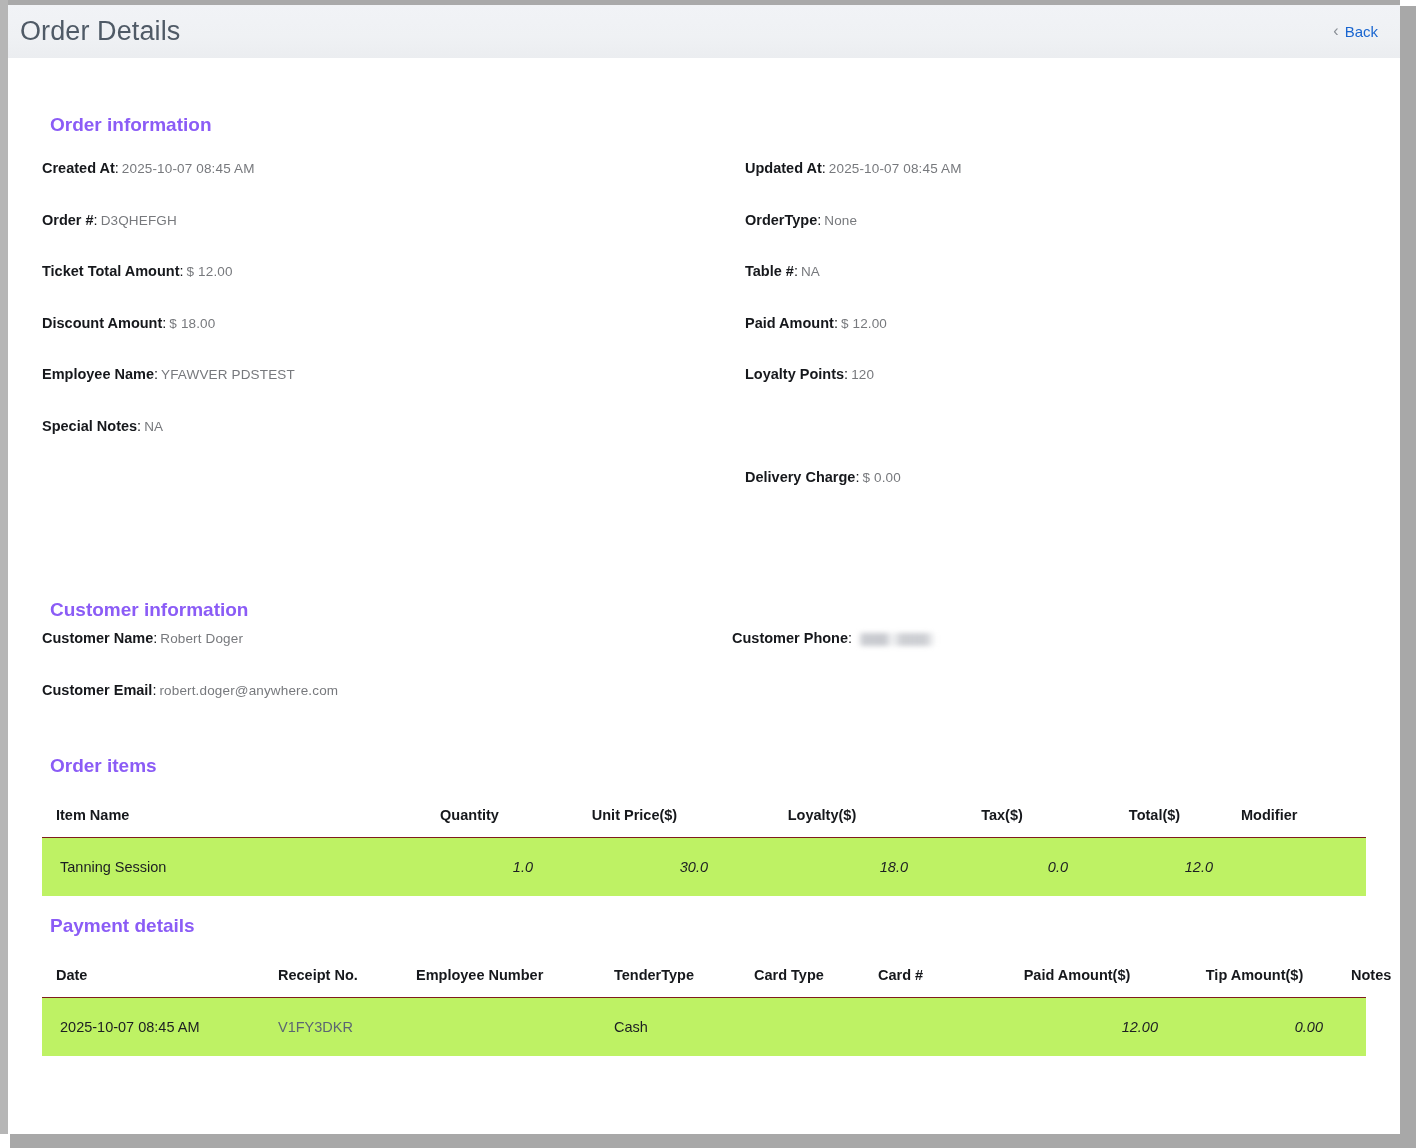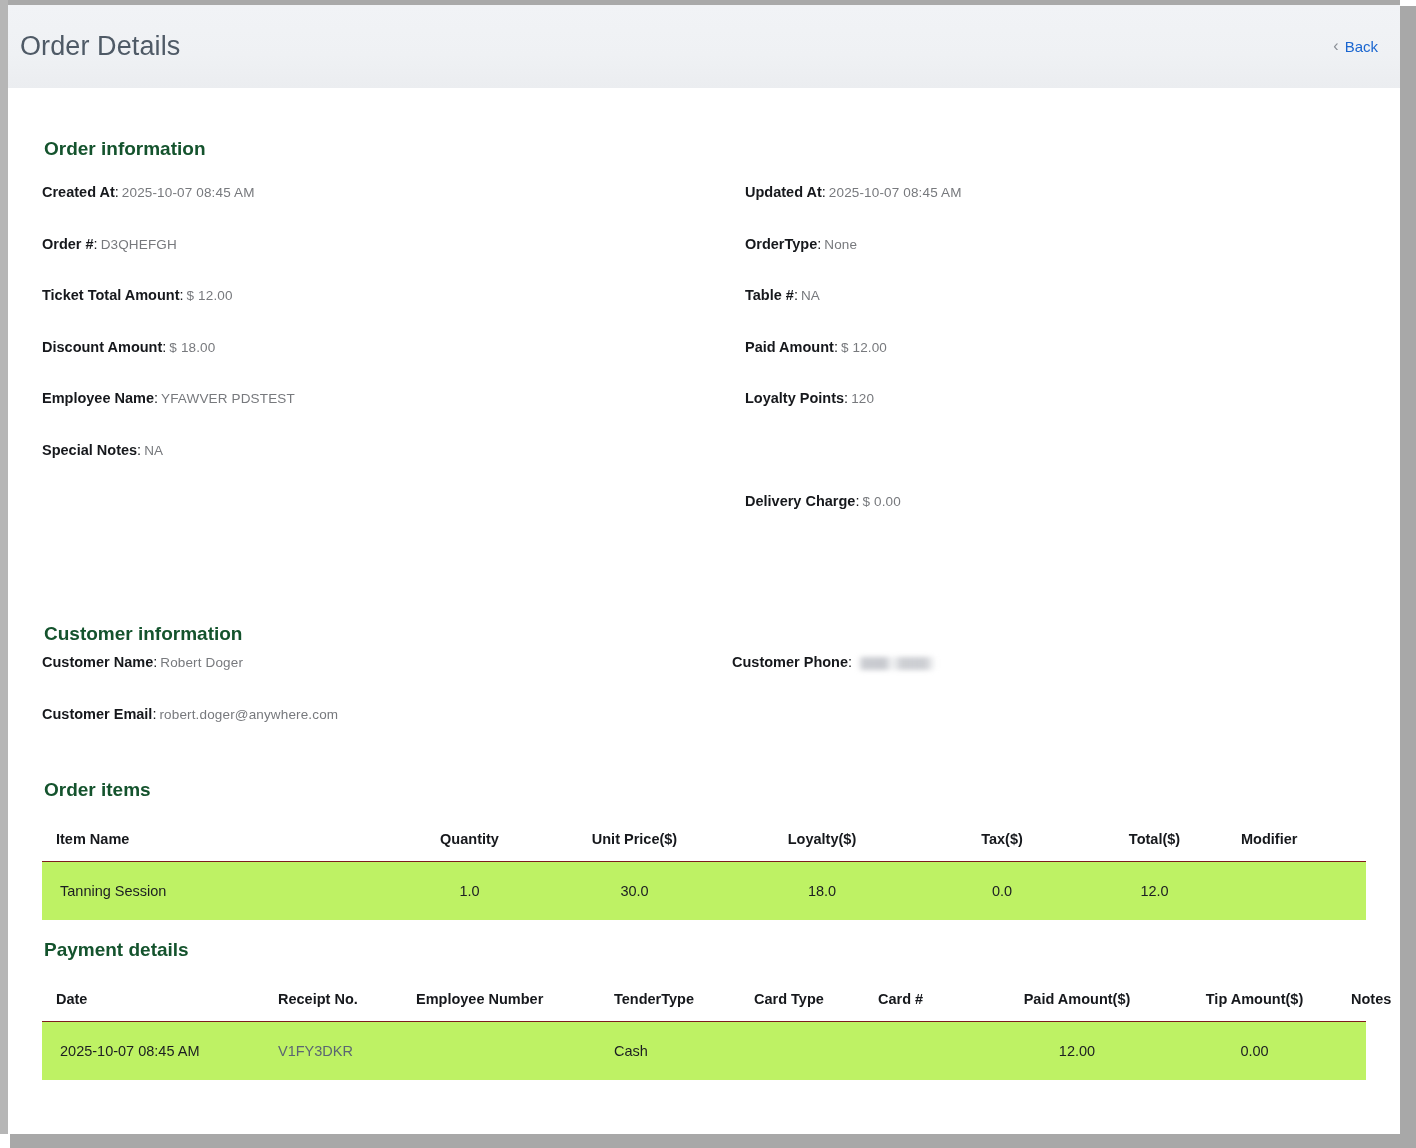--- a/index.html
+++ b/index.html
@@ -40,21 +40,21 @@
     top: 5px; left: 8px;
     width: 1392px;
     height: 1129px;
     background: #ffffff;
     overflow: hidden;
   }
 
   
   #header {
     position: relative;
-    height: 83px;
+    height: 53px;
     background: linear-gradient(180deg,#f1f3f6 0%, #eff1f4 60%, #ebedf0 100%);
     display: flex;
     align-items: center;
     justify-content: space-between;
     padding: 0 22px 0 12px;
   }
   #page-title {
     font-size: 27px;
     color: #4f5a66;
     font-weight: 400;
@@ -85,22 +85,22 @@
     background: #ffffff;
     border-top-left-radius: 16px;
     border-top-right-radius: 16px;
     height: 1055px;
     padding: 0 28px 0 28px;
   }
 
   h2.section {
     font-size: 19px;
     font-weight: 700;
-    color: #14532d;
-    margin: 2px;
+    color: #8b5cf6;
+    margin: 8px;
     padding: 0;
   }
 
   
   .info-grid {
     display: grid;
     grid-template-columns: 690px 1fr;
     column-gap: 0;
   }
   .info-row { height: 51.5px; }
@@ -152,21 +152,21 @@
   }
   table.dt tbody td {
     font-size: 14.5px;
     color: #1c1e22;
     padding: 21px 14px 21px 14px;
     background: #bef264;
     white-space: nowrap;
   }
   table.dt tbody tr td:first-child { padding-left: 18px; }
   .ta-l { text-align: left; }
-  .ta-r { text-align: center; }
+  .ta-r { text-align: right; font-style: italic; }
   .ta-c { text-align: center; }
   .receipt-link {
     color: #5b6672;
     cursor: pointer;
   }
 
   
   #order-items-table col.c-item   { width: 350px; }
   #order-items-table col.c-qty    { width: 155px; }
   #order-items-table col.c-price  { width: 175px; }

